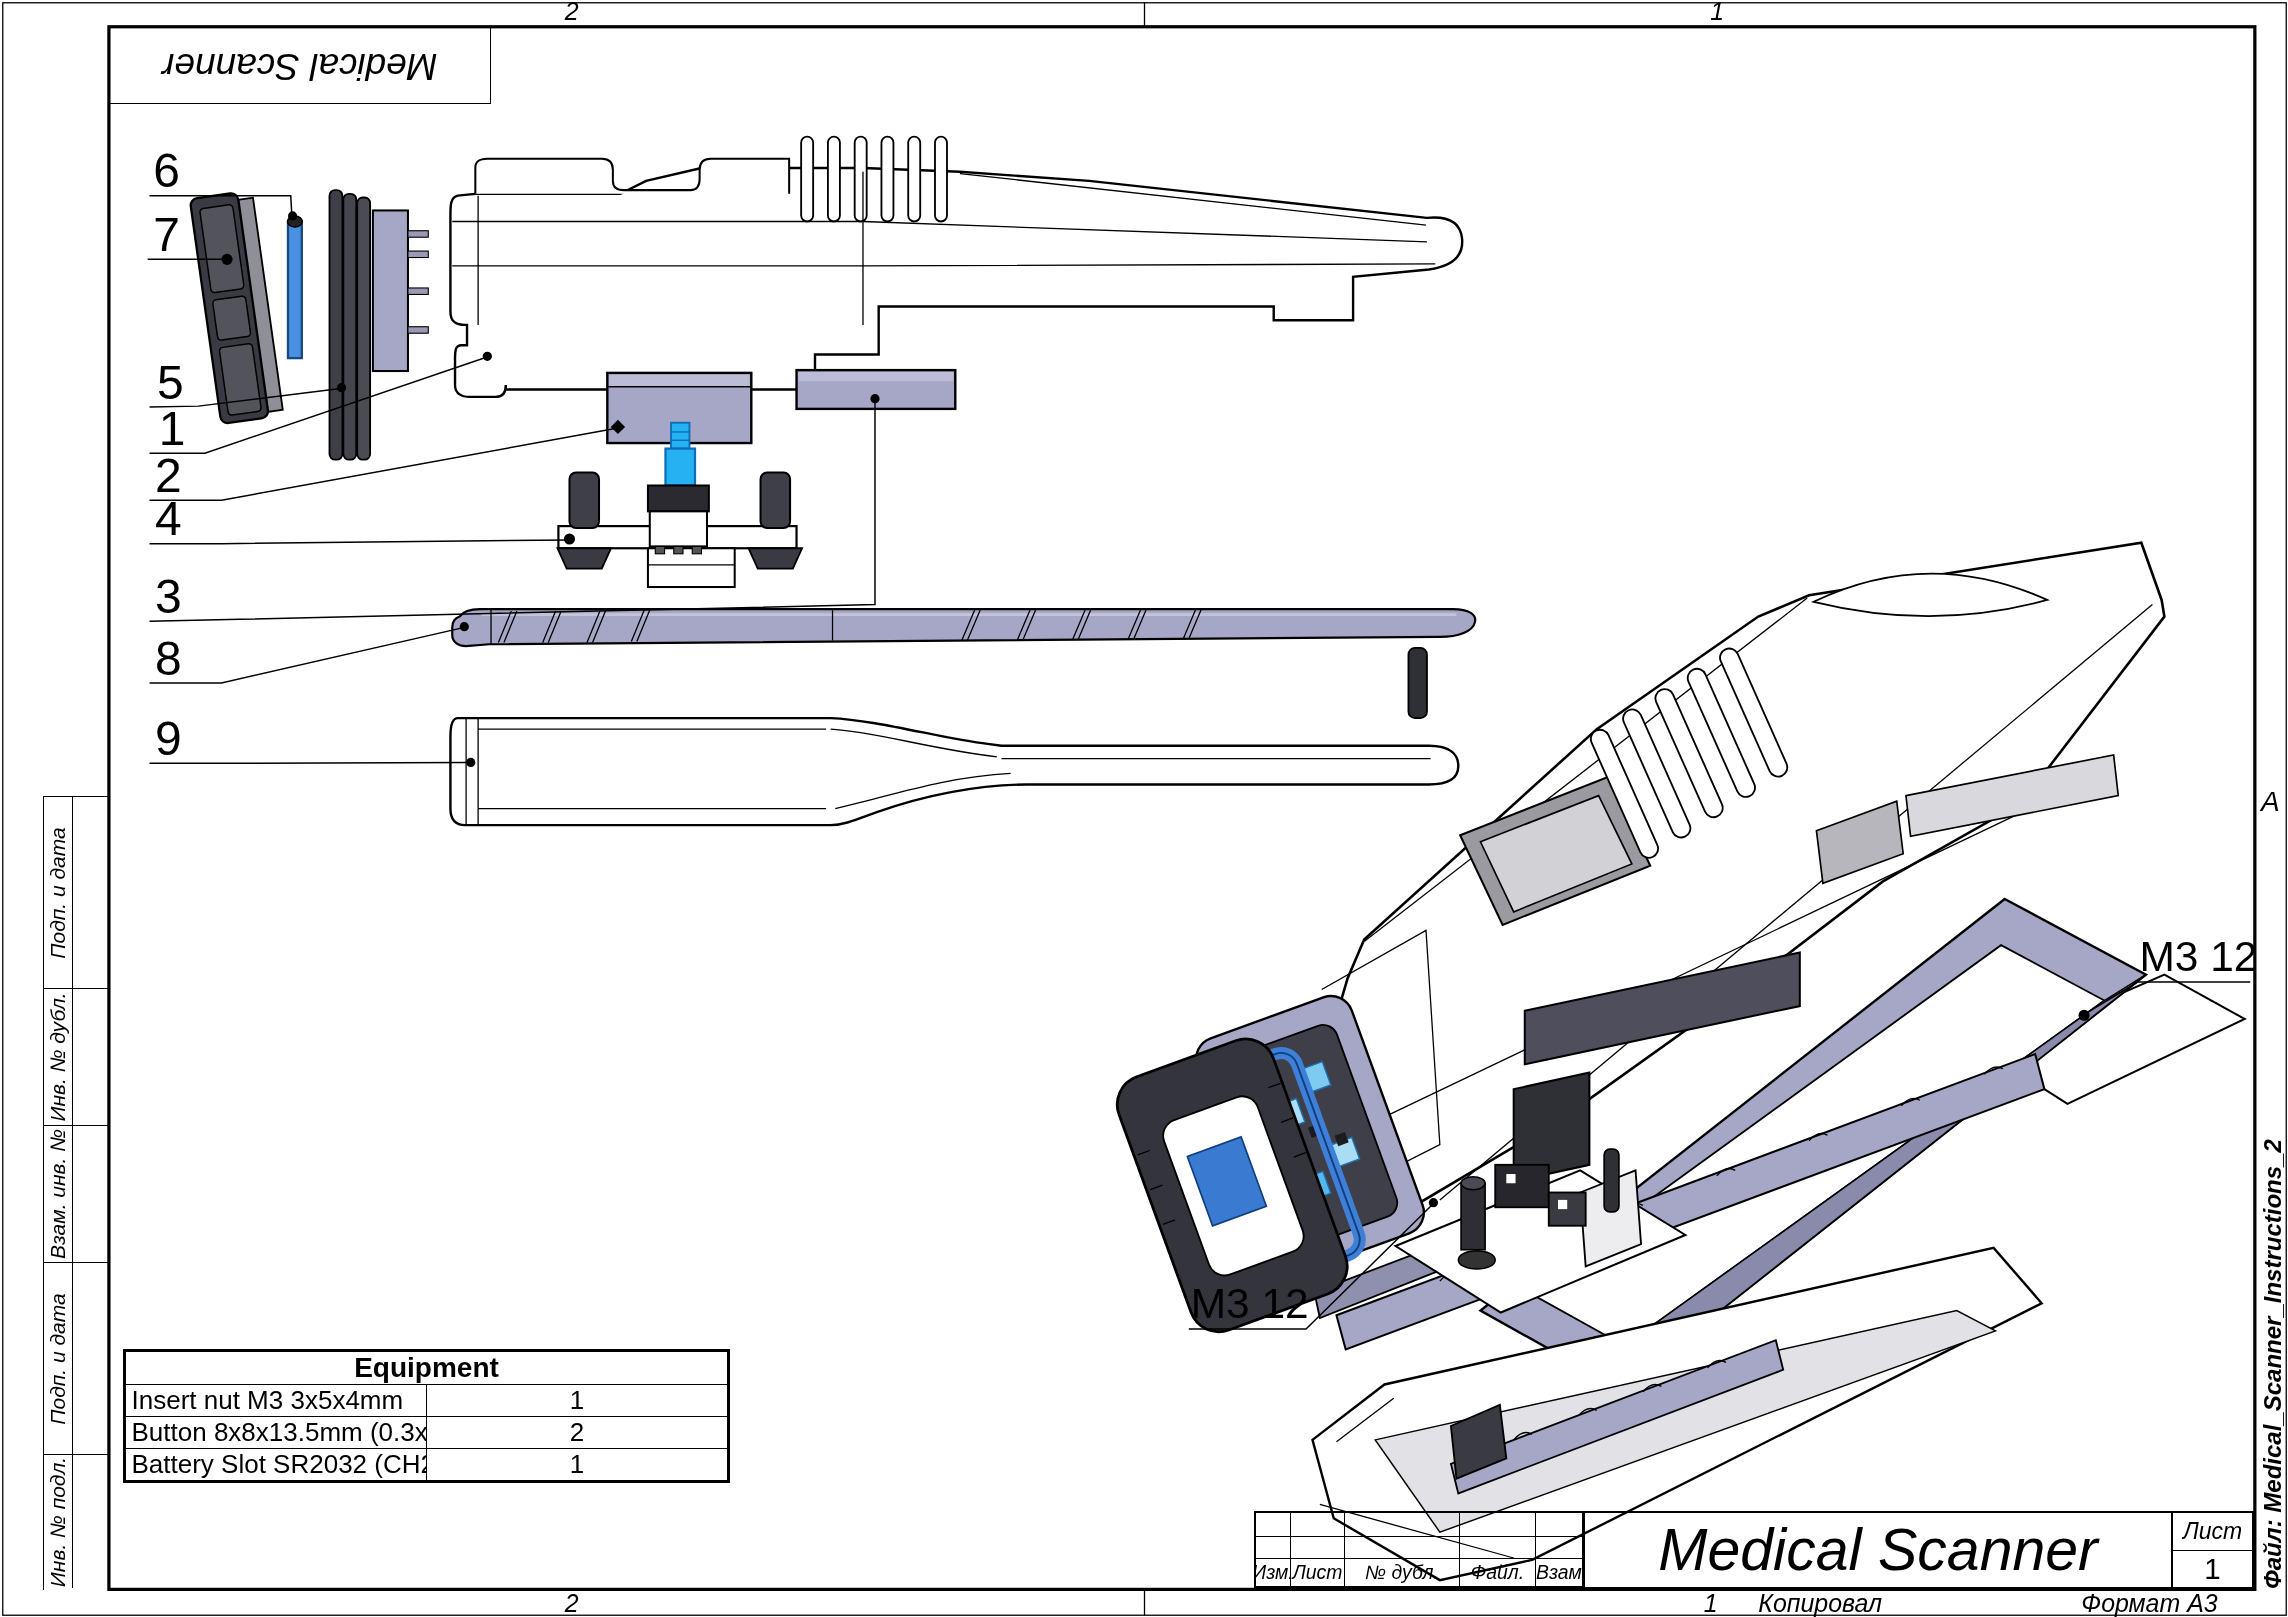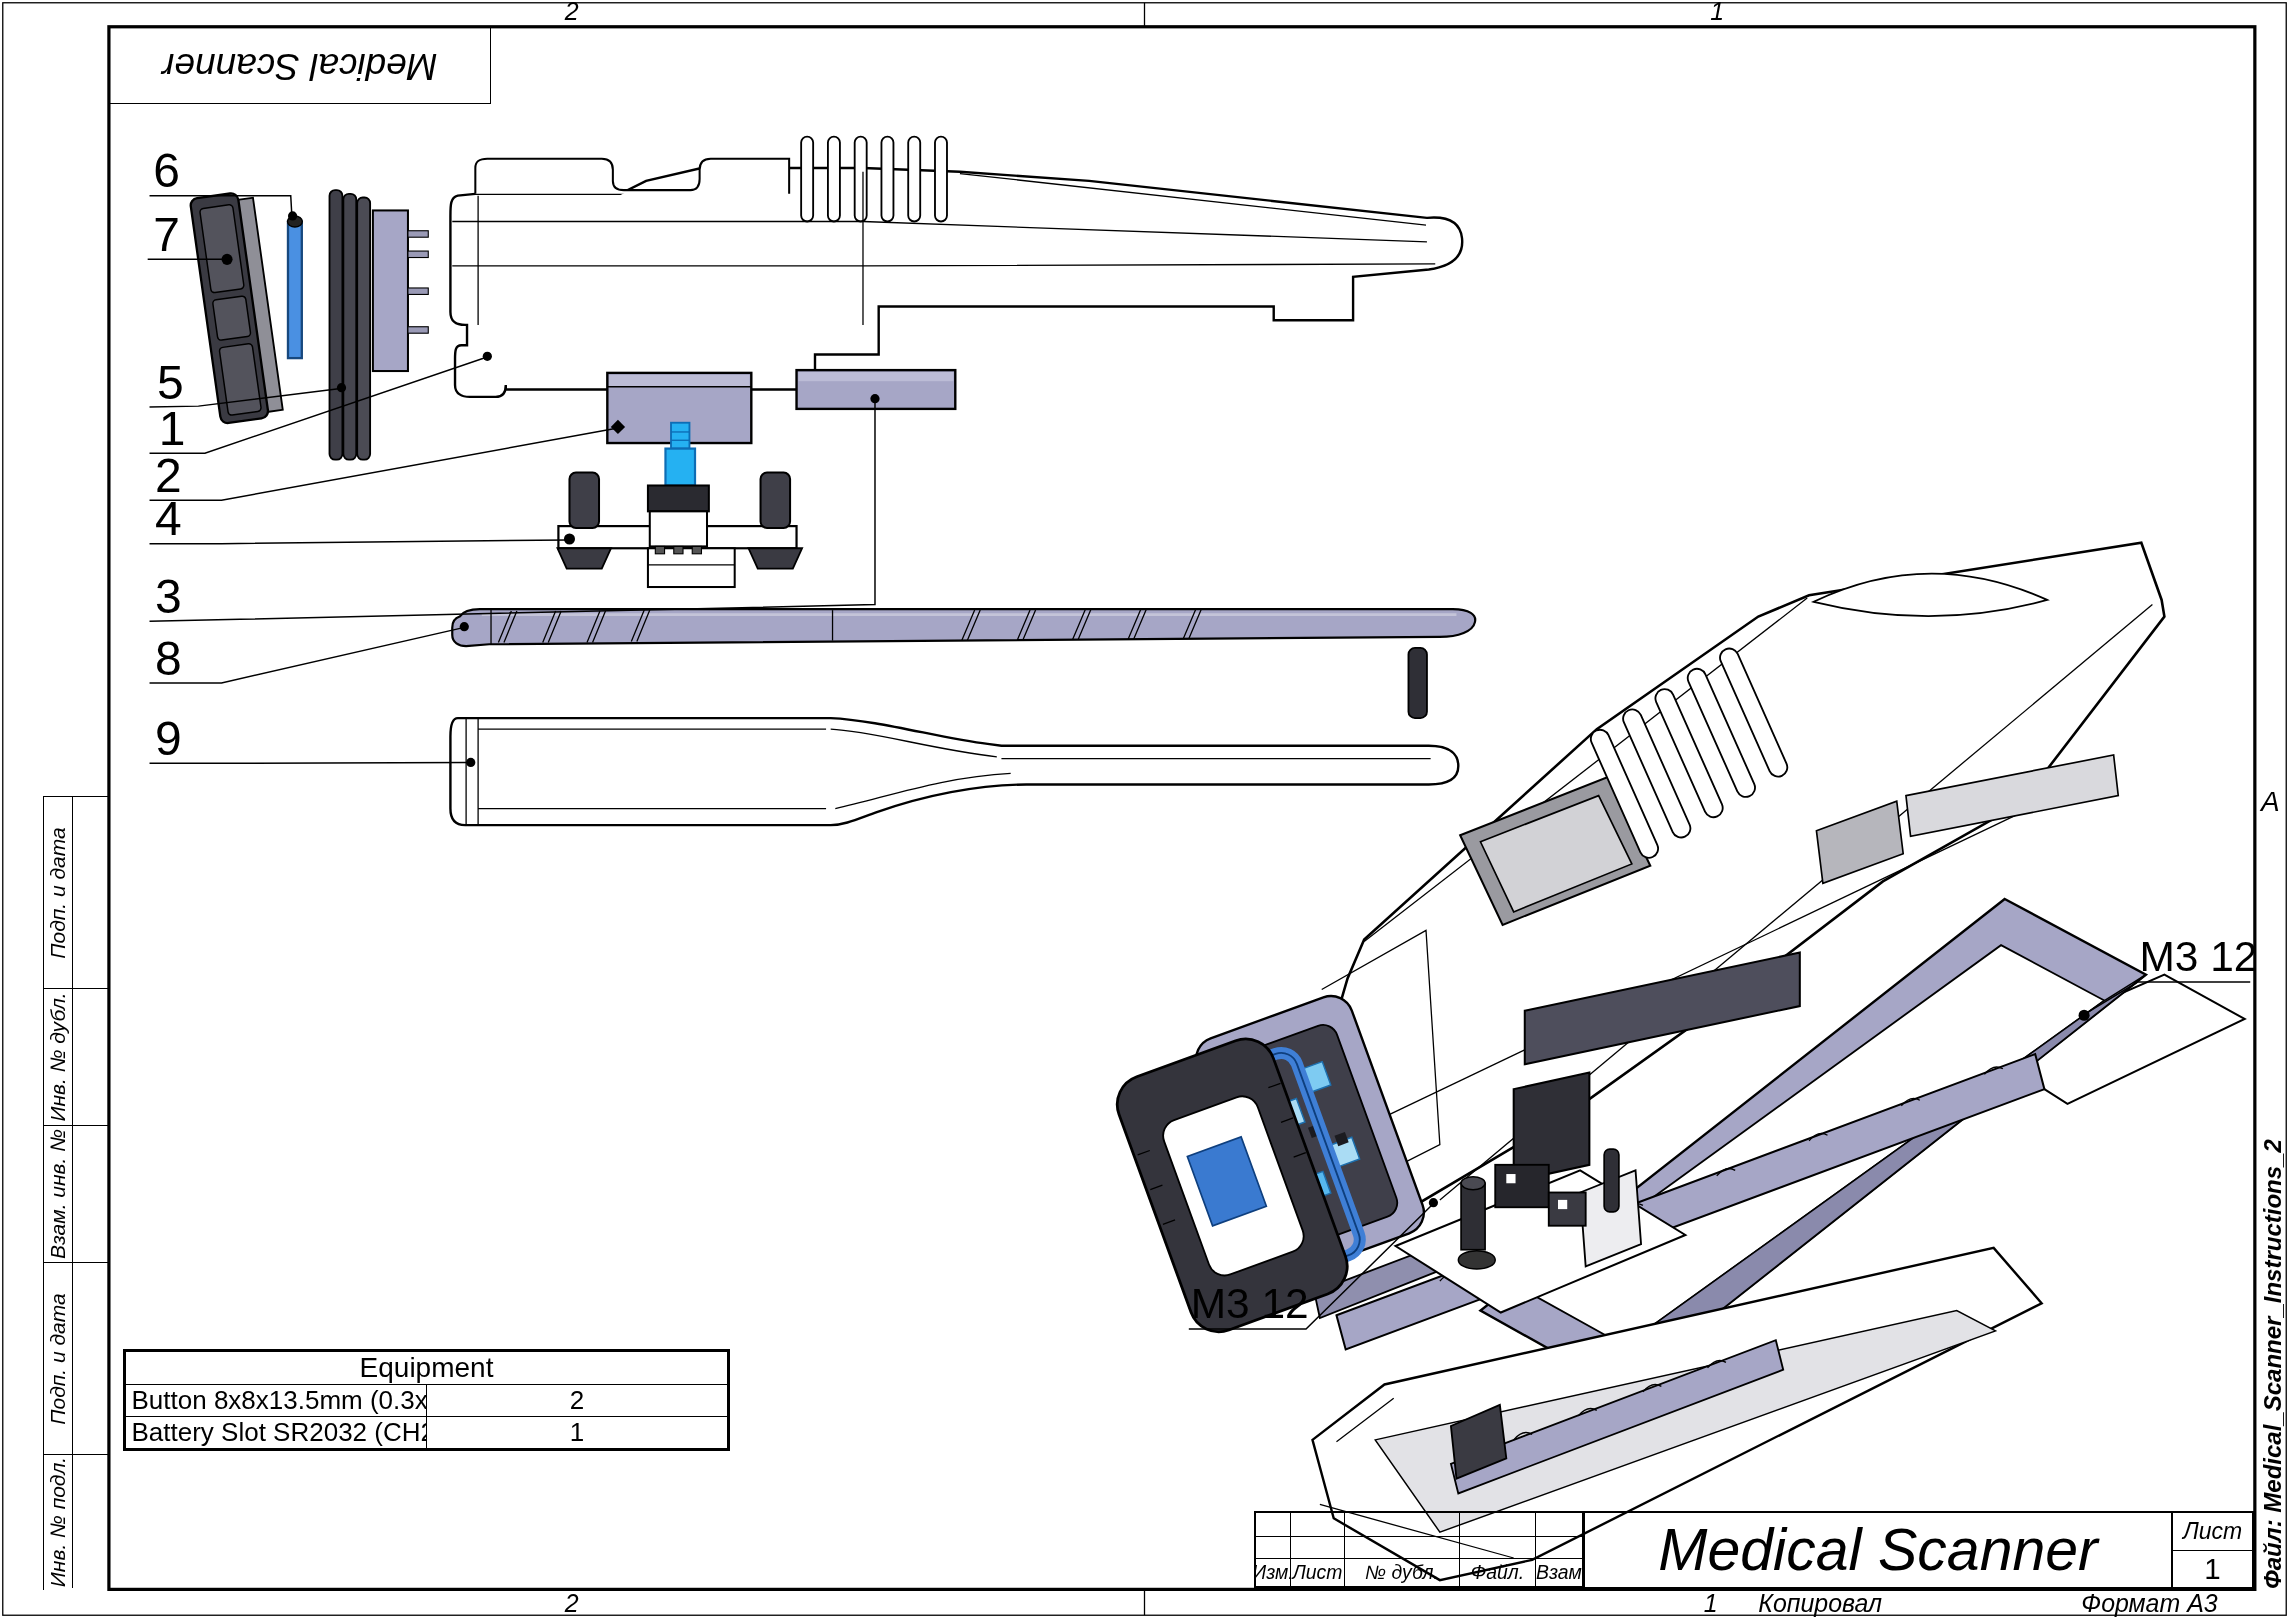--- a/index.html
+++ b/index.html
@@ -26,21 +26,21 @@
     border-right:1.4px solid #000;box-sizing:border-box}
   .side-cell .lab span{position:absolute;left:50%;top:50%;
     transform:translate(-50%,-50%) rotate(-90deg);white-space:nowrap;
     font-style:italic;font-size:21px}
 
   
   .equip{position:absolute;left:124px;top:1350px;width:605px;border-collapse:collapse;
     table-layout:fixed;font-size:26px}
   .equip th,.equip td{border:1.8px solid #000;padding:0 5.5px;height:31px;overflow:hidden;
     white-space:nowrap}
-  .equip th{font-weight:normal;font-size:28px;text-align:center}
+  .equip th{font-weight:bold;font-size:28px;text-align:center}
   .equip td.qty{text-align:center;width:103px}
   .equip{border:2.8px solid #000;outline:0.9px solid #000}
 
   
   .tblock{position:absolute;left:1254px;top:1511px;width:1000px;height:78px;
     border:2.8px solid #000;box-sizing:border-box;display:flex}
   .tb-left{width:327px;display:grid;box-sizing:border-box;
     grid-template-columns:35px 54px 115px 76px 47px;grid-template-rows:24px 22px 1fr}
   .tb-left div{border-right:1.4px solid #000;border-bottom:1.4px solid #000;
     box-sizing:border-box;font-style:italic;font-size:19.4px;display:flex;
@@ -380,20 +380,24 @@
   </div>
 </div>
 
 
 <table class="equip">
   <tbody>
       <tr>
     <th colspan="2">Equipment</th>
   </tr>
   <tr>
+    <td>Insert nut M3 3x5x4mm</td>
+    <td class="qty">1</td>
+  </tr>
+  <tr>
     <td>Button 8x8x13.5mm (0.3x0.3x0.5")</td>
     <td class="qty">2</td>
   </tr>
   <tr>
     <td>Battery Slot SR2032 (CH28-2032(BS-6 SMD))</td>
     <td class="qty">1</td>
   </tr>
 </tbody>
   </table>
 

